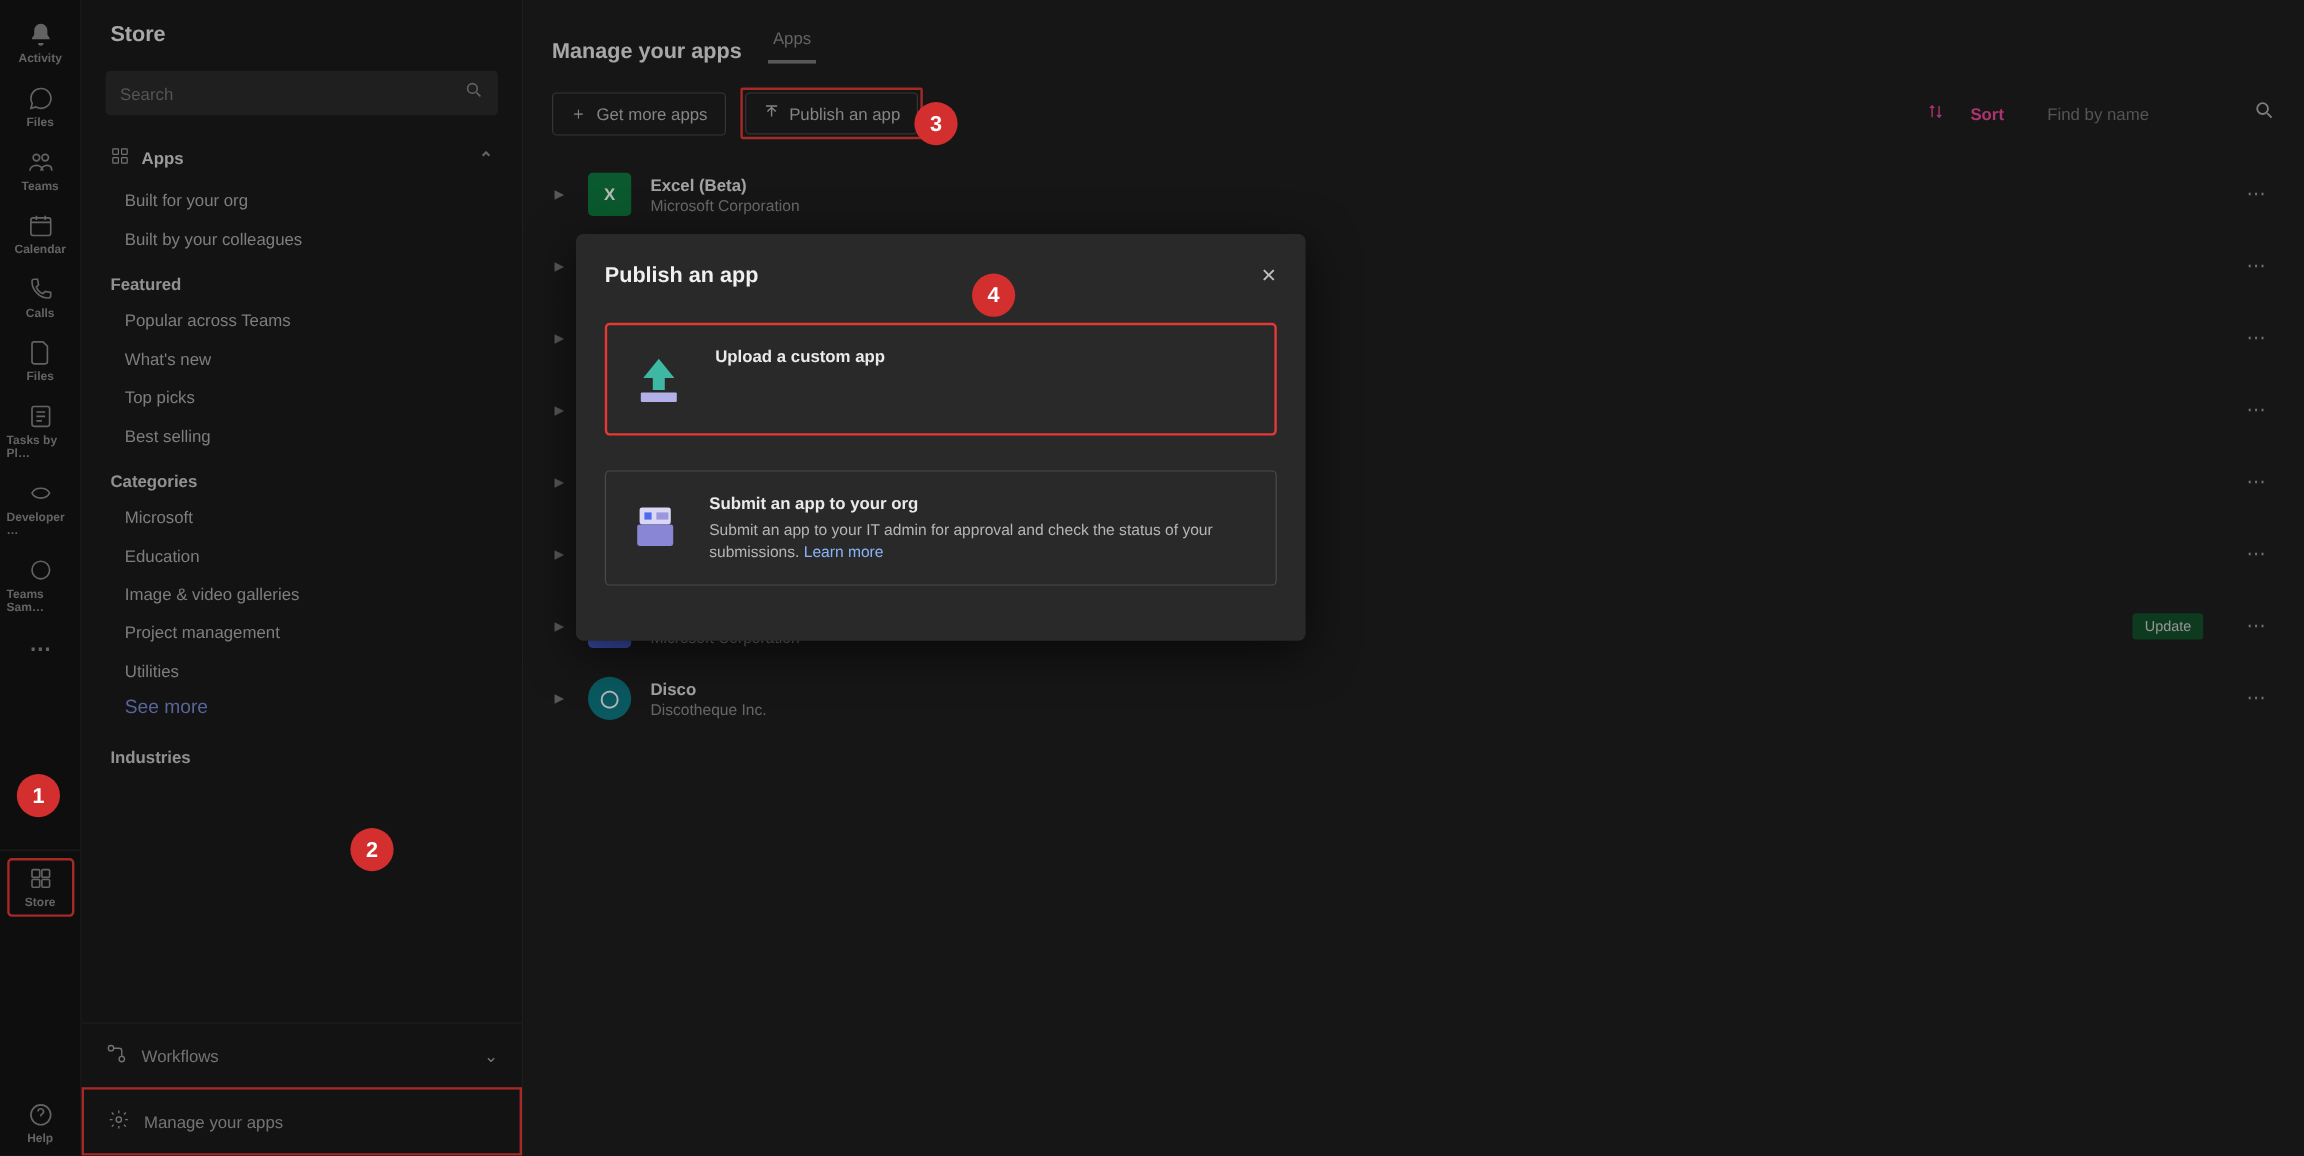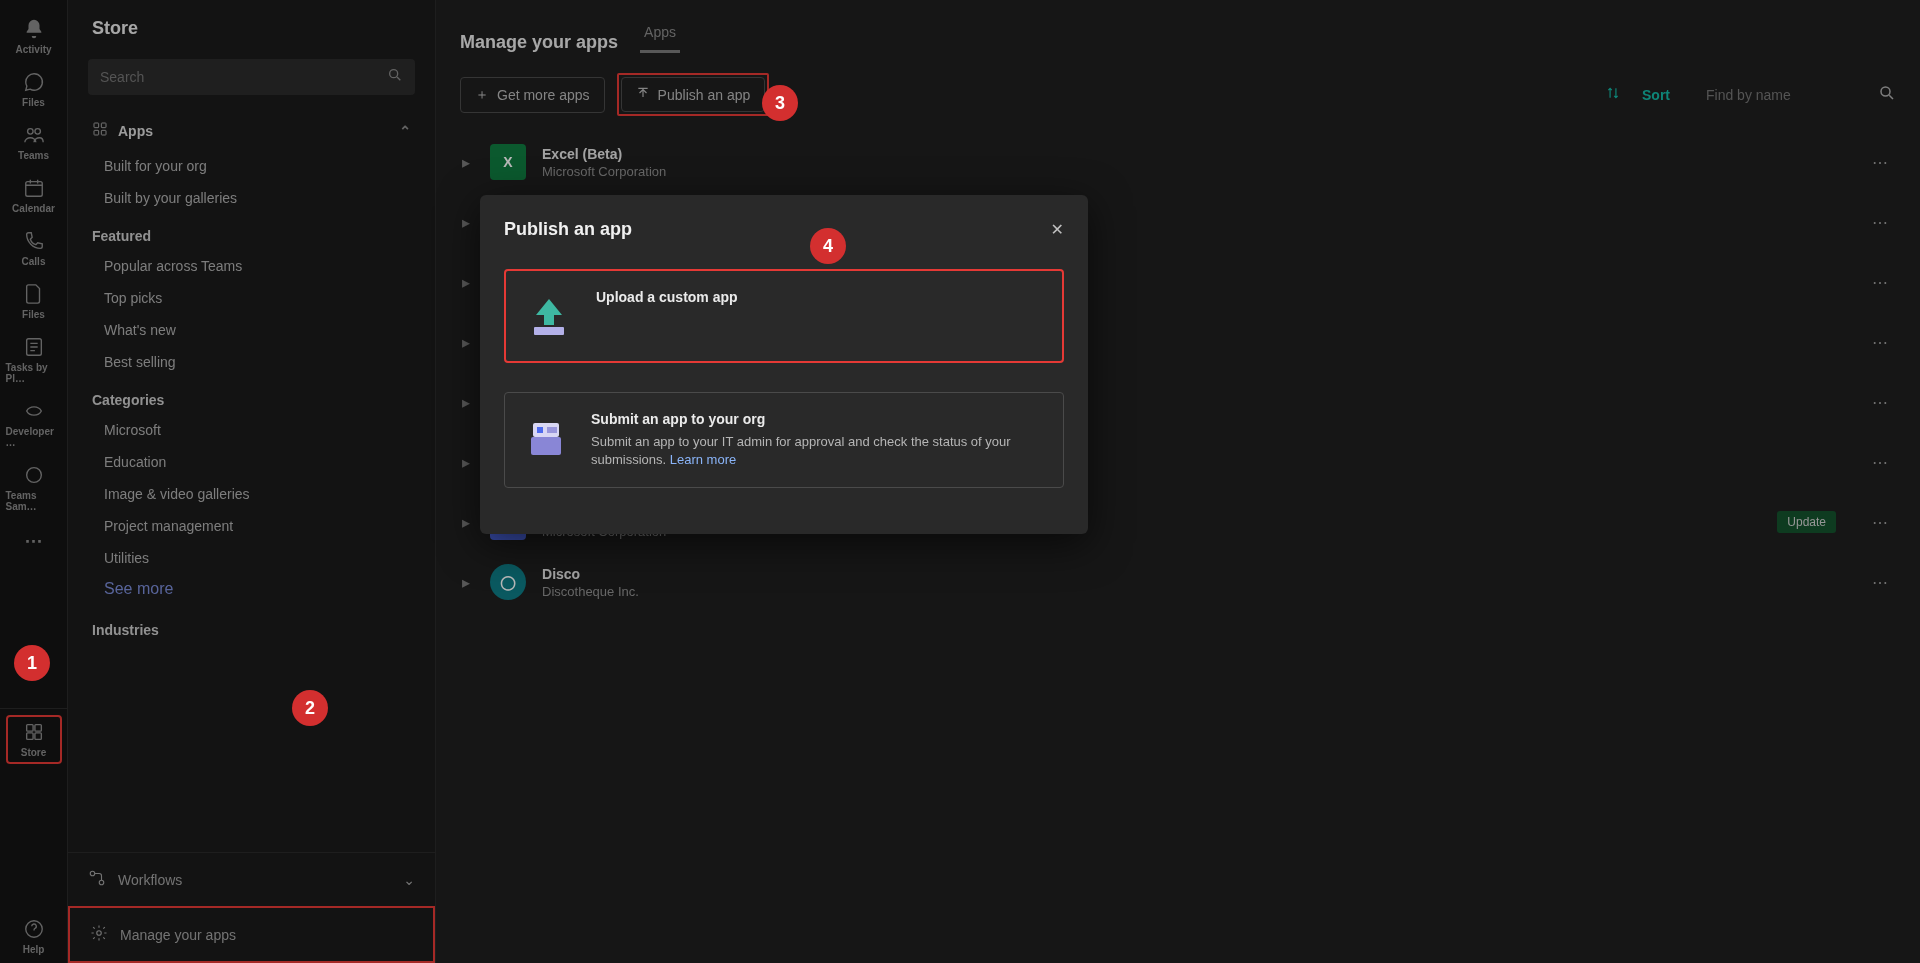--- a/index.html
+++ b/index.html
@@ -92,21 +92,21 @@
 .main-title { font-size: 18px; font-weight: 700; color: #e8e8e8; margin-right: 22px; }
 .tab { font-size: 14px; color: #8a8a8a; padding: 6px 0 10px; border-bottom: 3px solid #7a7a7a; border-bottom-width: 3px; border-bottom-style: solid; border-color: #7a7a7a; width: 40px; text-align: center; }
 .toolbar { display: flex; align-items: center; padding: 20px 24px 12px; gap: 12px; }
 .btn {
   display: inline-flex; align-items: center; gap: 8px;
   border: 1px solid #4a4a4a; background: #1f1f1f; color: #b8b8b8;
   padding: 8px 14px; border-radius: 4px; font-size: 14px; cursor: pointer;
 }
 .publish-wrap { border: 2px solid #e53935; padding: 2px; border-radius: 2px; }
 .toolbar-spacer { flex: 1; }
-.sort-btn { display: inline-flex; align-items: center; gap: 22px; color: #14b8a6; font-size: 14px; font-weight: 600; cursor: pointer; }
+.sort-btn { display: inline-flex; align-items: center; gap: 22px; color: #ec4899; font-size: 14px; font-weight: 600; cursor: pointer; }
 .find-input {
   margin-left: 24px; background: transparent; border: none; outline: none;
   color: #bdbdbd; font-size: 14px; width: 150px;
 }
 .search-ico { color: #b0b0b0; margin-left: 10px; cursor: pointer; }
 .app-list { padding: 4px 12px; }
 .app-row {
   display: flex; align-items: center; padding: 12px 14px; gap: 16px;
 }
 .app-row .expand { color: #7a7a7a; margin-right: 4px; }
@@ -249,26 +249,26 @@
             <rect x="3" y="3" width="7" height="7" rx="1" fill="none" stroke="currentColor" stroke-width="1.5"></rect>
             <rect x="14" y="3" width="7" height="7" rx="1" fill="none" stroke="currentColor" stroke-width="1.5"></rect>
             <rect x="3" y="14" width="7" height="7" rx="1" fill="none" stroke="currentColor" stroke-width="1.5"></rect>
             <rect x="14" y="14" width="7" height="7" rx="1" fill="none" stroke="currentColor" stroke-width="1.5"></rect>
           </svg>
       </span>
       <span>Apps</span>
       <span class="chev">⌃</span>
     </div>
     <div class="store-item">Built for your org</div>
-    <div class="store-item">Built by your galleries</div>
+    <div class="store-item">Built by your colleagues</div>
 
     <div class="store-subhead">Featured</div>
     <div class="store-item">Popular across Teams</div>
+    <div class="store-item">What's new</div>
     <div class="store-item">Top picks</div>
-    <div class="store-item">What's new</div>
     <div class="store-item">Best selling</div>
 
     <div class="store-subhead">Categories</div>
     <div class="store-item">Microsoft</div>
     <div class="store-item">Education</div>
     <div class="store-item">Image &amp; video galleries</div>
     <div class="store-item">Project management</div>
     <div class="store-item">Utilities</div>
     <div class="see-more">See more</div>
 

